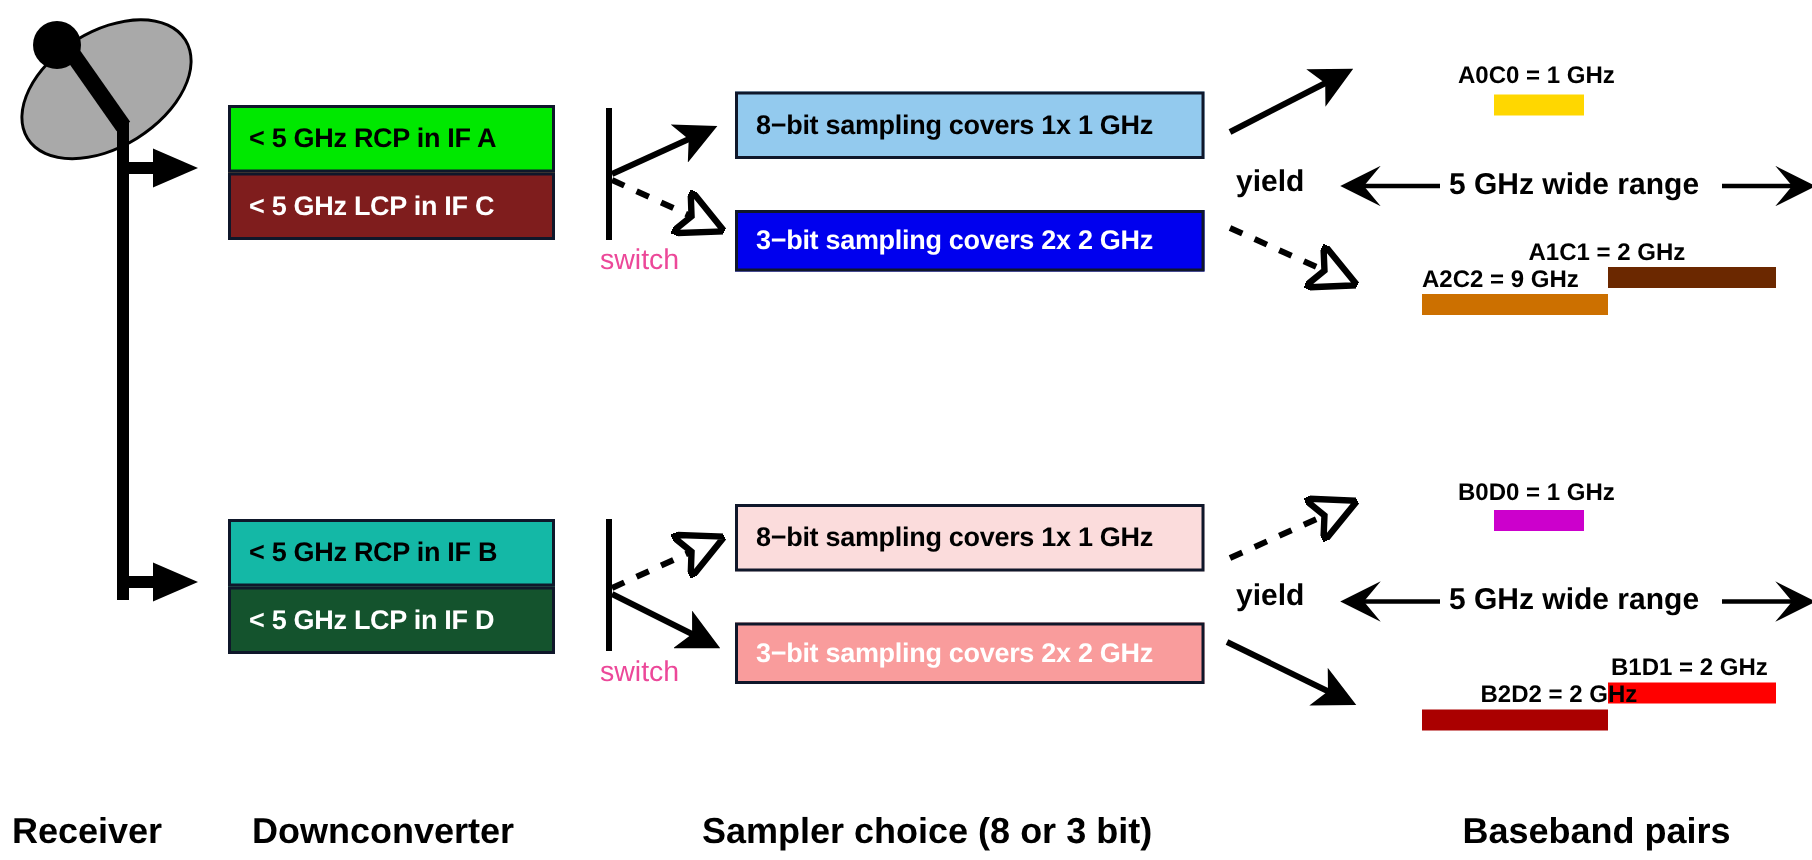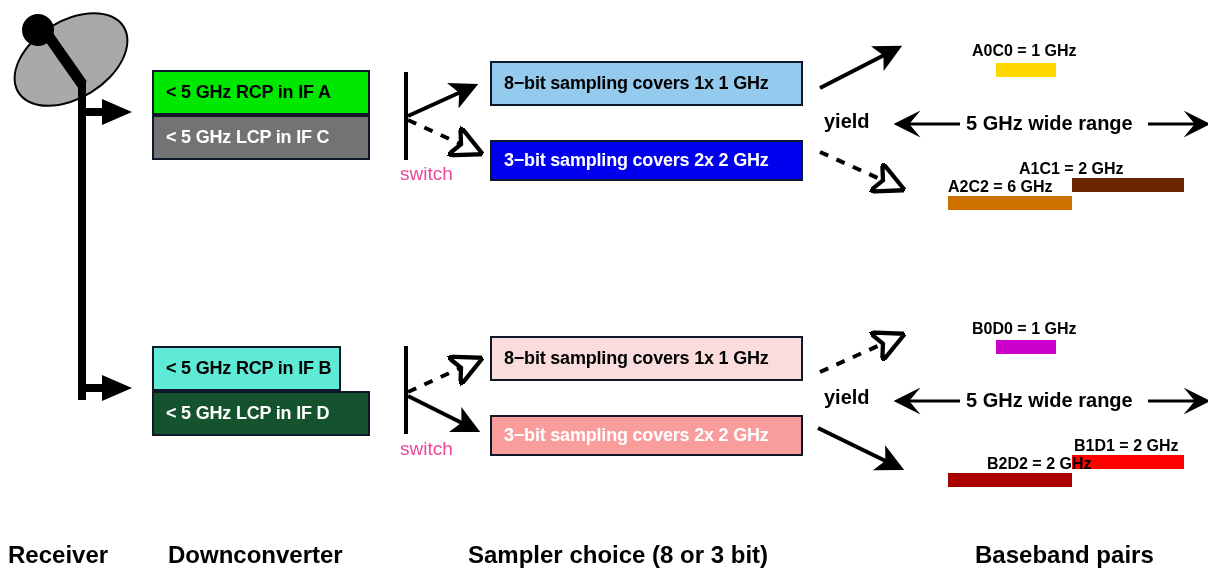--- a/index.html
+++ b/index.html
@@ -130,21 +130,21 @@
 
   <div class="abs hline" style="left:78px; top:108px; width:26px; height:8px;"></div>
   <div class="abs arrow-right" style="left:102px; top:99px;"></div>
 
   <div class="abs hline" style="left:78px; top:384px; width:26px; height:8px;"></div>
   <div class="abs arrow-right" style="left:102px; top:375px;"></div>
 
   <div class="abs sig-box" style="left:152px; top:70px; width:218px; height:45px; background:#00e800; color:#000000;">
     <span>&lt; 5 GHz RCP in IF A</span>
   </div>
-  <div class="abs sig-box" style="left:152px; top:115px; width:218px; height:45px; background:#737373; color:#ffffff;">
+  <div class="abs sig-box" style="left:152px; top:115px; width:218px; height:45px; background:#7f1d1d; color:#ffffff;">
     <span>&lt; 5 GHz LCP in IF C</span>
   </div>
 
   <div class="abs switch-stem" style="left:404px; top:72px; width:4px; height:88px;"></div>
   <div class="abs switch-label" style="left:400px; top:163px;">switch</div>
 
   <div class="abs sig-box" style="left:490px; top:61px; width:313px; height:45px; background:#93caee; color:#000000;">
     <span>8−bit sampling covers 1x 1 GHz</span>
   </div>
   <div class="abs sig-box" style="left:490px; top:140px; width:313px; height:41px; background:#0000ee; color:#ffffff;">
@@ -154,24 +154,24 @@
   <div class="abs yield-label" style="left:824px; top:110px;">yield</div>
 
   <div class="abs bb-label" style="left:972px; top:42px;">A0C0 = 1 GHz</div>
   <div class="abs bb-bar" style="left:996px; top:63px; width:60px; background:#ffd700;"></div>
 
   <div class="abs range-label" style="left:966px; top:112px;">5 GHz wide range</div>
 
   <div class="abs bb-label" style="left:1019px; top:160px;">A1C1 = 2 GHz</div>
   <div class="abs bb-bar" style="left:1072px; top:178px; width:112px; background:#6b2800;"></div>
 
-  <div class="abs bb-label" style="left:948px; top:178px;">A2C2 = 6 GHz</div>
+  <div class="abs bb-label" style="left:948px; top:178px;">A2C2 = 9 GHz</div>
   <div class="abs bb-bar" style="left:948px; top:196px; width:124px; background:#cc7000;"></div>
 
-  <div class="abs sig-box" style="left:152px; top:346px; width:189px; height:45px; background:#5eead4; color:#000000;">
+  <div class="abs sig-box" style="left:152px; top:346px; width:218px; height:45px; background:#14b8a6; color:#000000;">
     <span>&lt; 5 GHz RCP in IF B</span>
   </div>
   <div class="abs sig-box" style="left:152px; top:391px; width:218px; height:45px; background:#14532d; color:#ffffff;">
     <span>&lt; 5 GHz LCP in IF D</span>
   </div>
 
   <div class="abs switch-stem" style="left:404px; top:346px; width:4px; height:88px;"></div>
   <div class="abs switch-label" style="left:400px; top:438px;">switch</div>
 
   <div class="abs sig-box" style="left:490px; top:336px; width:313px; height:45px; background:#fbdcdc; color:#000000;">

